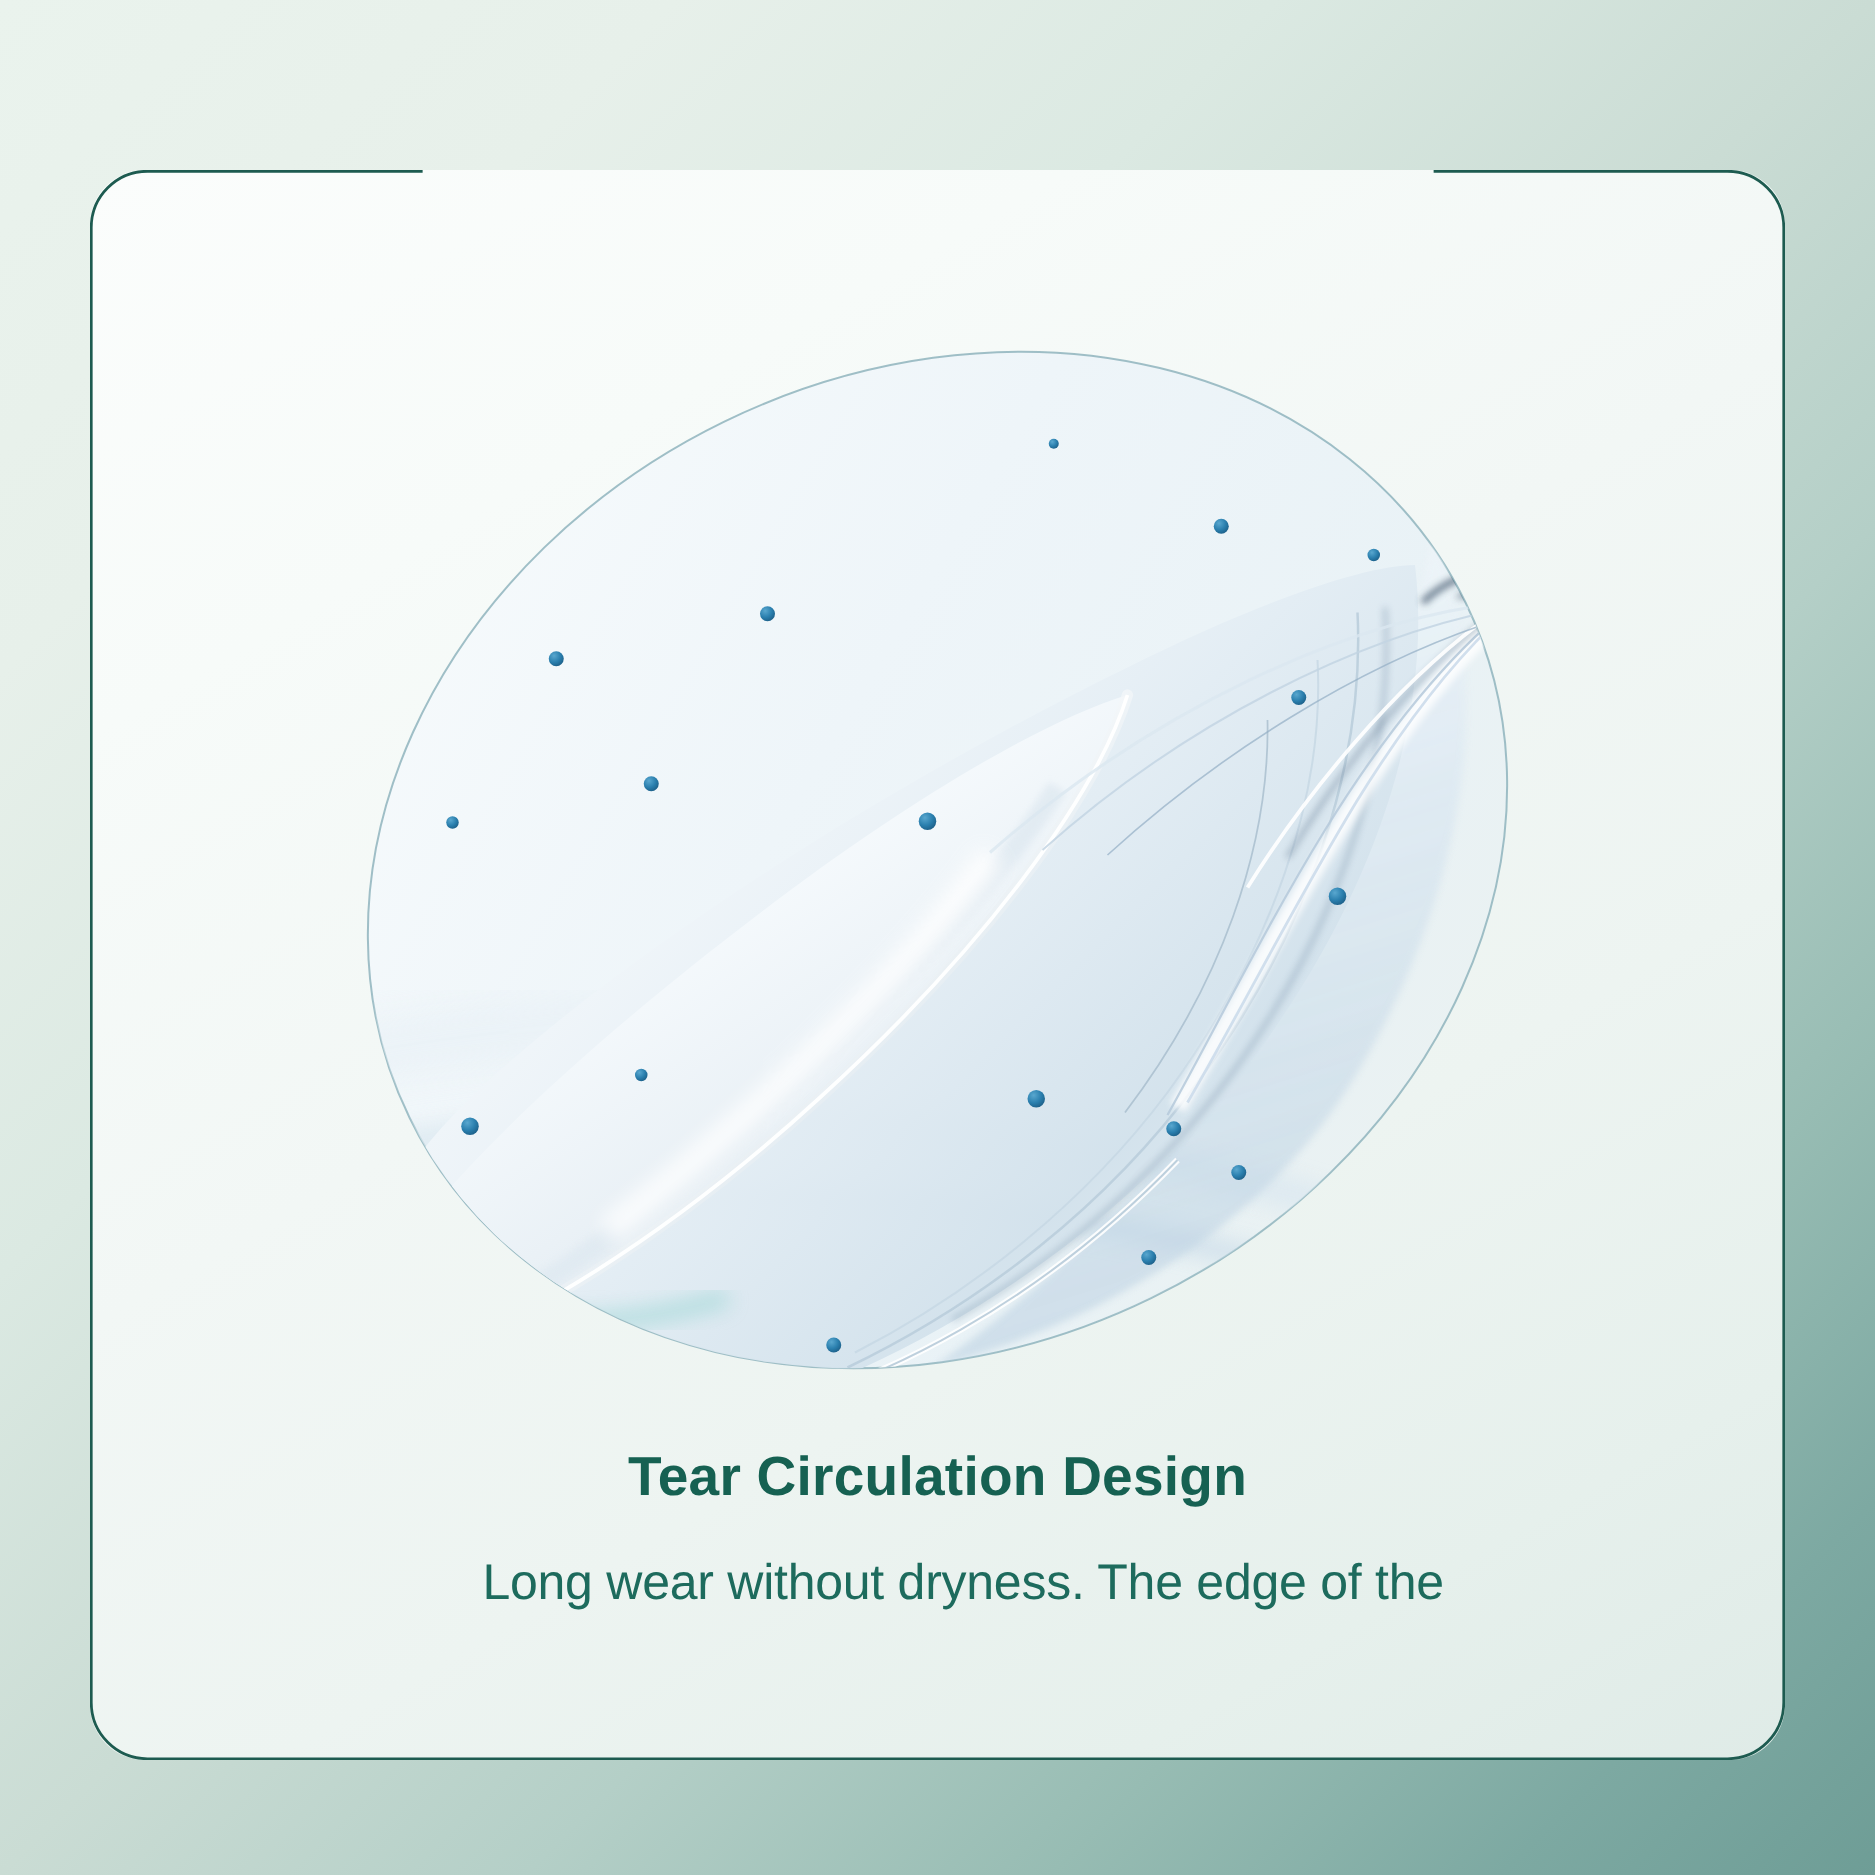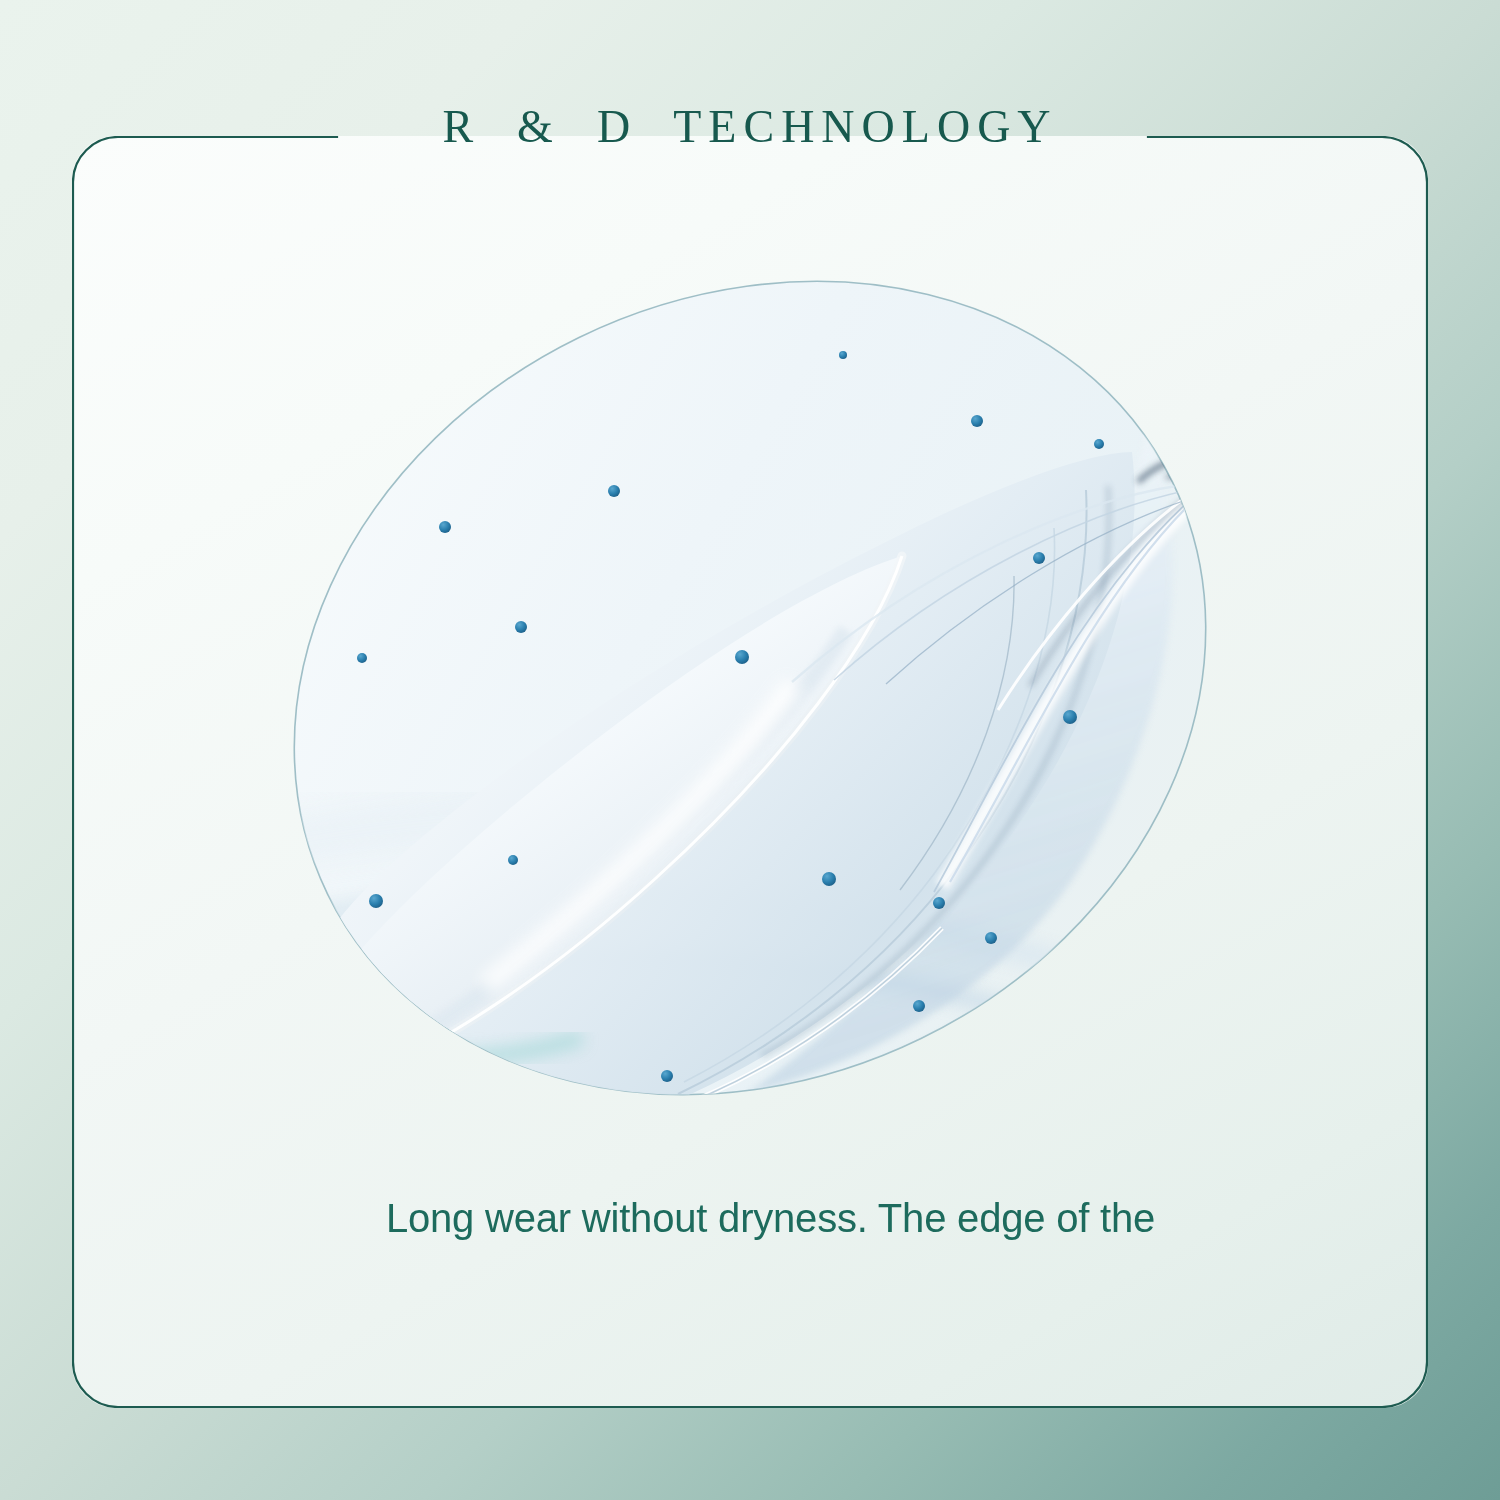--- a/index.html
+++ b/index.html
@@ -96,21 +96,20 @@
 
 <div id="stage">
 
   <div id="frame"></div>
 
   <svg id="frame-border" viewBox="0 0 1356 1272" fill="none" xmlns="http://www.w3.org/2000/svg">
 
     <path d="M265 1 H 46 A 45 45 0 0 0 1 46 V 1226 A 45 45 0 0 0 46 1271 H 1310 A 45 45 0 0 0 1355 1226 V 46 A 45 45 0 0 0 1310 1 H 1076" stroke="#1d5b50" stroke-width="2.2" stroke-linecap="square"></path>
   </svg>
 
-  <div id="title">R  &amp;  D  TECHNOLOGY</div>
 
   <svg id="hero" viewBox="0 0 1128 900" xmlns="http://www.w3.org/2000/svg">
     <defs>
 
       <linearGradient id="ovalFill" x1="0.15" y1="0.05" x2="0.9" y2="1">
         <stop offset="0%" stop-color="#f6fafc"></stop>
         <stop offset="35%" stop-color="#eef5f9"></stop>
         <stop offset="70%" stop-color="#e9f2f6"></stop>
         <stop offset="100%" stop-color="#eaf1f0"></stop>
       </linearGradient>
@@ -278,18 +277,19 @@
           <circle cx="733" cy="768" r="6" fill="url(#dotG)"></circle>
           <circle cx="311" cy="841" r="5" fill="url(#dotG)"></circle>
           <circle cx="481" cy="838" r="6" fill="url(#dotG)"></circle>
           <circle cx="617" cy="936" r="5" fill="url(#dotG)"></circle>
           <circle cx="482" cy="1020" r="5" fill="url(#dotG)"></circle>
         </g>
     </g>
   </svg>
 
   <div id="caption-block">
+    <div id="headline">Tear Circulation Design</div>
     <div id="subline">
       <span>Long wear without dryness. The edge of the</span>
     </div>
   </div>
 
 </div>
 
 </body></html>

